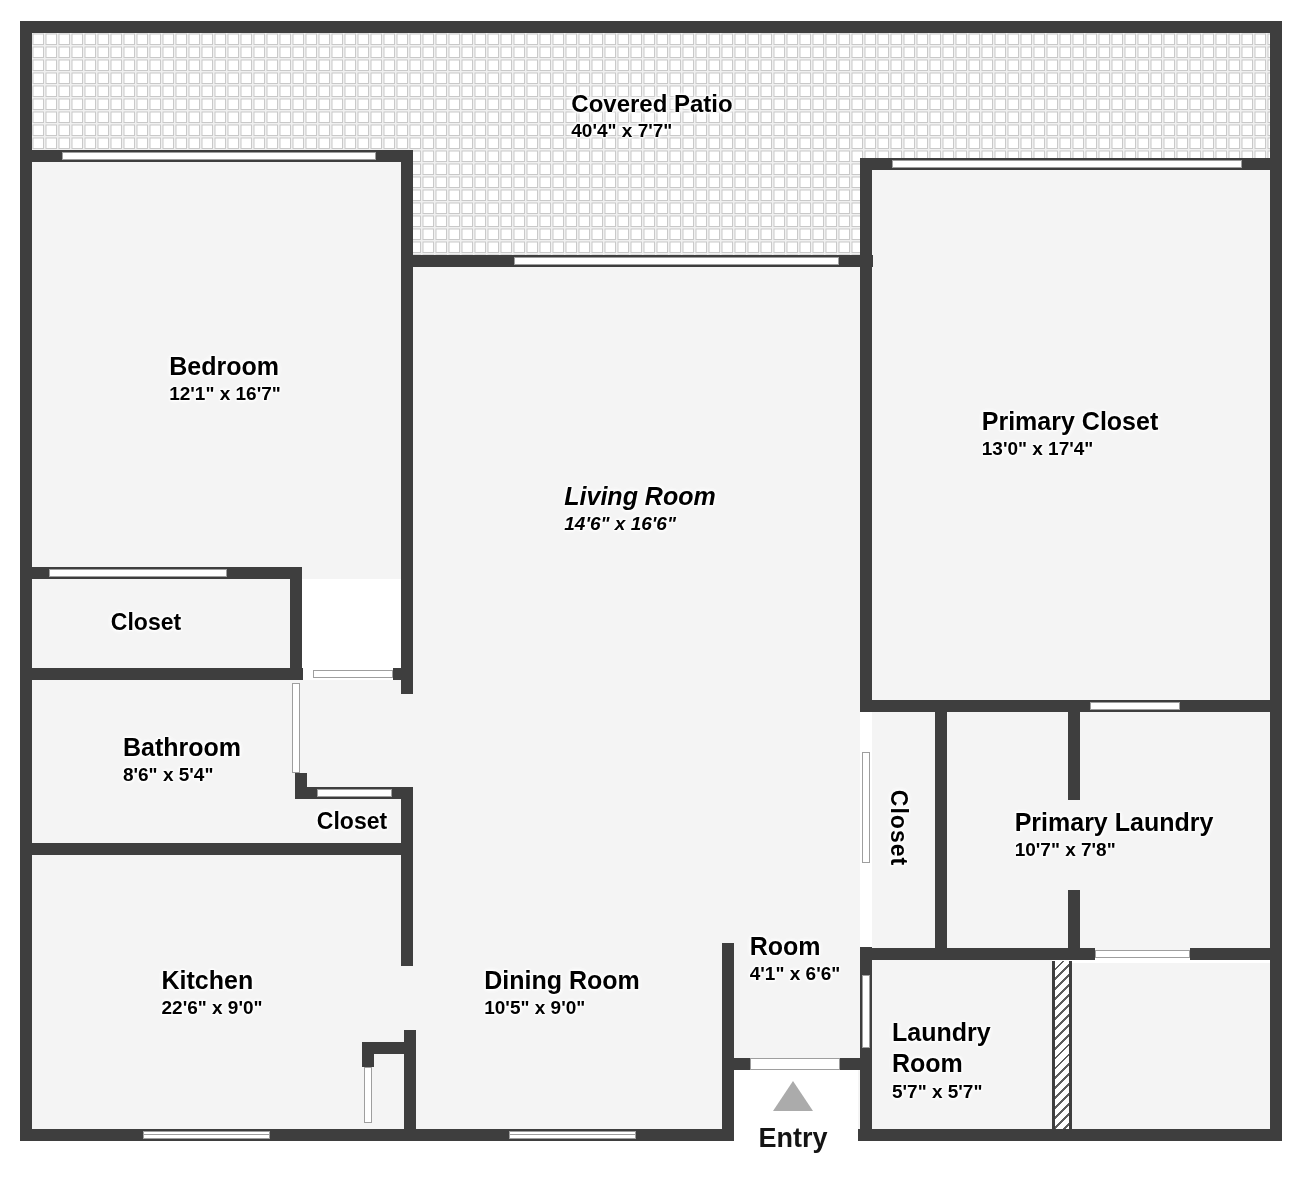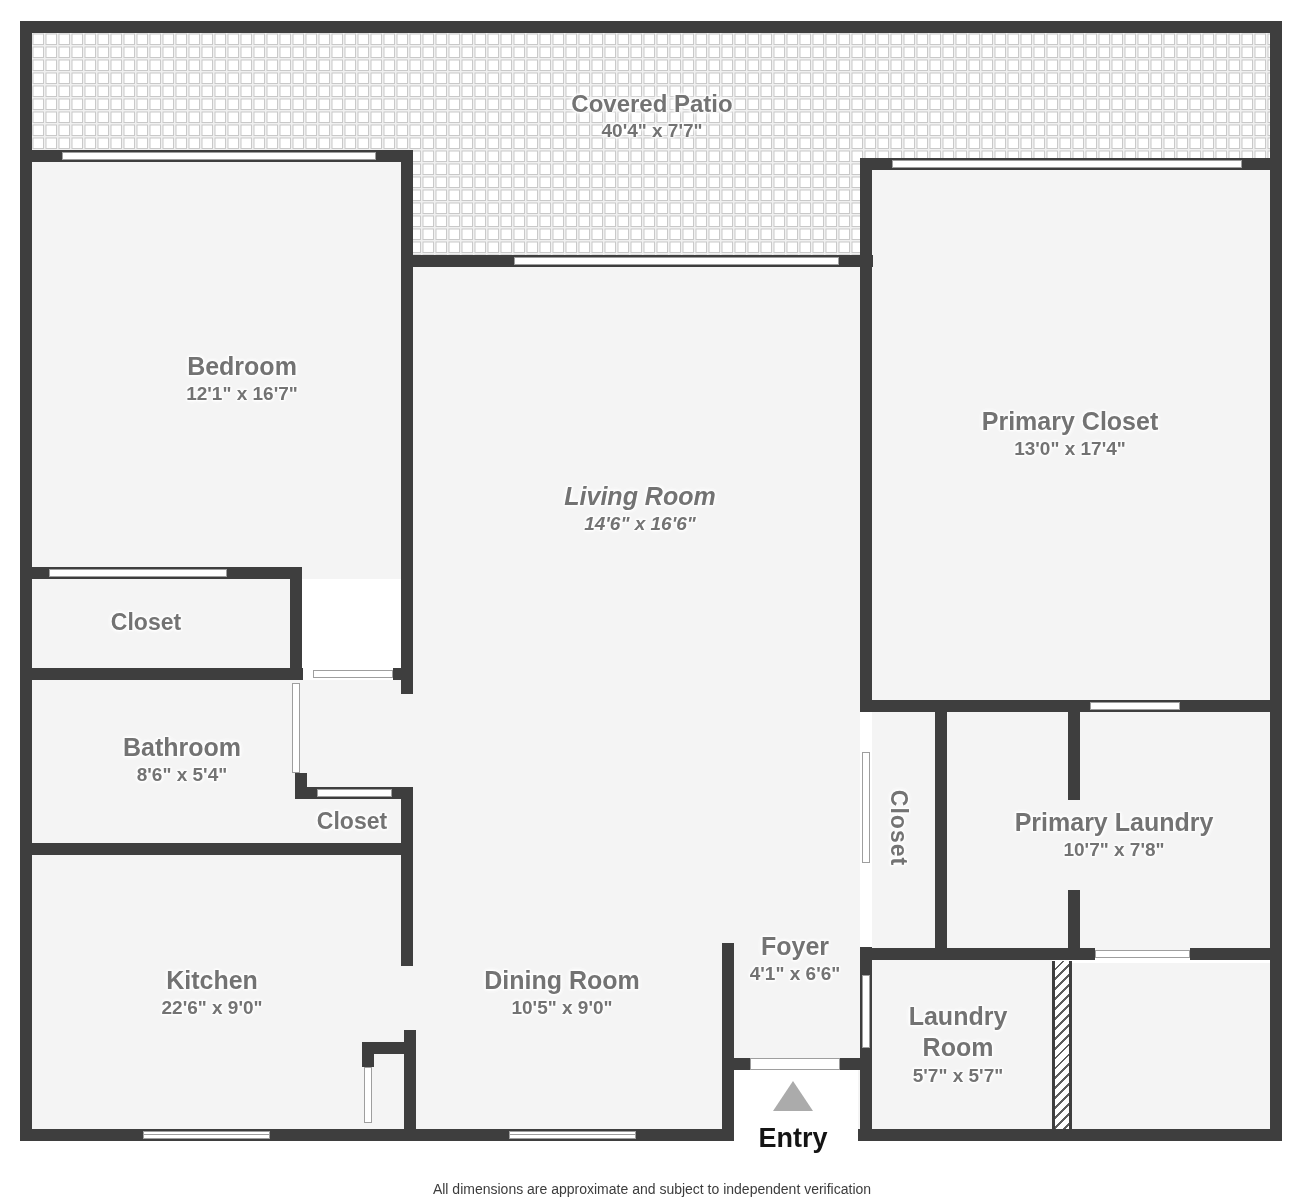--- a/index.html
+++ b/index.html
@@ -12,29 +12,29 @@
   .w{position:absolute;background:var(--wall,#3e3e3e);}
   .door{position:absolute;background:#ffffff;border:1px solid var(--door-outline,#9e9e9e);box-sizing:border-box;}
   .win{position:absolute;background:#ffffff;border:1px solid var(--door-outline,#9e9e9e);box-sizing:border-box;}
   .win::after{content:"";position:absolute;left:0;right:0;top:50%;height:1px;margin-top:-1px;background:#9e9e9e;}
   .hatch{
     position:absolute;box-sizing:border-box;
     background:repeating-linear-gradient(135deg,#ffffff 0 5px,#5c5c5c 5px 7px);
     border-left:3px solid var(--wall,#3e3e3e);border-right:3px solid var(--wall,#3e3e3e);
   }
   .room-label{
-    position:absolute;transform:translate(-50%,-50%);text-align:center;color:#737373;white-space:nowrap;
+    position:absolute;transform:translate(-50%,-50%);text-align:left;color:#000000;white-space:nowrap;
     text-shadow:-1px -1px 2px #fff,1px -1px 2px #fff,-1px 1px 2px #fff,1px 1px 2px #fff,0 0 6px #fff,0 0 6px #fff;
     z-index:30;
   }
   .rname{font-size:25px;font-weight:bold;line-height:1.25;}
   .rdims{font-size:19px;font-weight:bold;line-height:1.3;}
   .rdims:empty{display:none;}
   .small .rname{font-size:23px;}
-  .wrap{white-space:normal;width:132px;}
+  .wrap{white-space:normal;width:132px;margin-top:16px;}
   .vert{writing-mode:vertical-rl;}
   .vert .rname{font-size:23px;letter-spacing:1px;}
   .patio-label .rname{font-size:24px;}
   .entry-label{
     position:absolute;transform:translate(-50%,-50%);font-size:27px;font-weight:bold;color:#141414;z-index:30;
     text-shadow:0 0 5px #fff,0 0 5px #fff;
     text-align:right;
   }
   .entry-arrow{
     position:absolute;width:0;height:0;z-index:25;
@@ -128,21 +128,21 @@
   <div class="door" style="left:1095px;top:950px;width:95px;height:8px;"></div>
   <div class="win" style="left:143px;top:1131px;width:127px;height:8px;"></div>
   <div class="win" style="left:509px;top:1131px;width:127px;height:8px;"></div>
   <div class="door" style="left:750px;top:1058px;width:90px;height:12px;"></div>
 
   <div class="room-label patio-label" style="left:652px;top:116px;">
     <div class="rname">Covered Patio</div>
     <div class="rdims">40'4" x 7'7"</div>
   </div>
 
-  <div class="room-label" style="left:242px;top:379px;">
+  <div class="room-label" style="left:225px;top:379px;">
     <div class="rname">Bedroom</div>
     <div class="rdims">12'1" x 16'7"</div>
   </div>
 
   <div class="room-label" style="left:640px;top:509px;font-style:italic;">
     <div class="rname">Living Room</div>
     <div class="rdims">14'6" x 16'6"</div>
   </div>
 
   <div class="room-label" style="left:1070px;top:434px;">
@@ -169,21 +169,21 @@
     <div class="rname">Kitchen</div>
     <div class="rdims">22'6" x 9'0"</div>
   </div>
 
   <div class="room-label" style="left:562px;top:993px;">
     <div class="rname">Dining Room</div>
     <div class="rdims">10'5" x 9'0"</div>
   </div>
 
   <div class="room-label" style="left:795px;top:959px;">
-    <div class="rname">Foyer</div>
+    <div class="rname">Room</div>
     <div class="rdims">4'1" x 6'6"</div>
   </div>
 
   <div class="room-label vert small" style="left:899px;top:828px;">
     <div class="rname">Closet</div>
   </div>
 
   <div class="room-label" style="left:1114px;top:835px;">
     <div class="rname">Primary Laundry</div>
     <div class="rdims">10'7" x 7'8"</div>
@@ -191,15 +191,14 @@
 
   <div class="room-label wrap" style="left:958px;top:1045px;">
     <div class="rname">Laundry Room</div>
     <div class="rdims">5'7" x 5'7"</div>
   </div>
 
 
   <div class="entry-arrow" style="left:773px;top:1081px;"></div>
   <div class="entry-label" style="left:793px;top:1138px;">Entry</div>
 
-  <div class="disclaimer" style="left:652px;top:1189px;">All dimensions are approximate and subject to independent verification</div>
 
 </div>
 
 </body></html>

